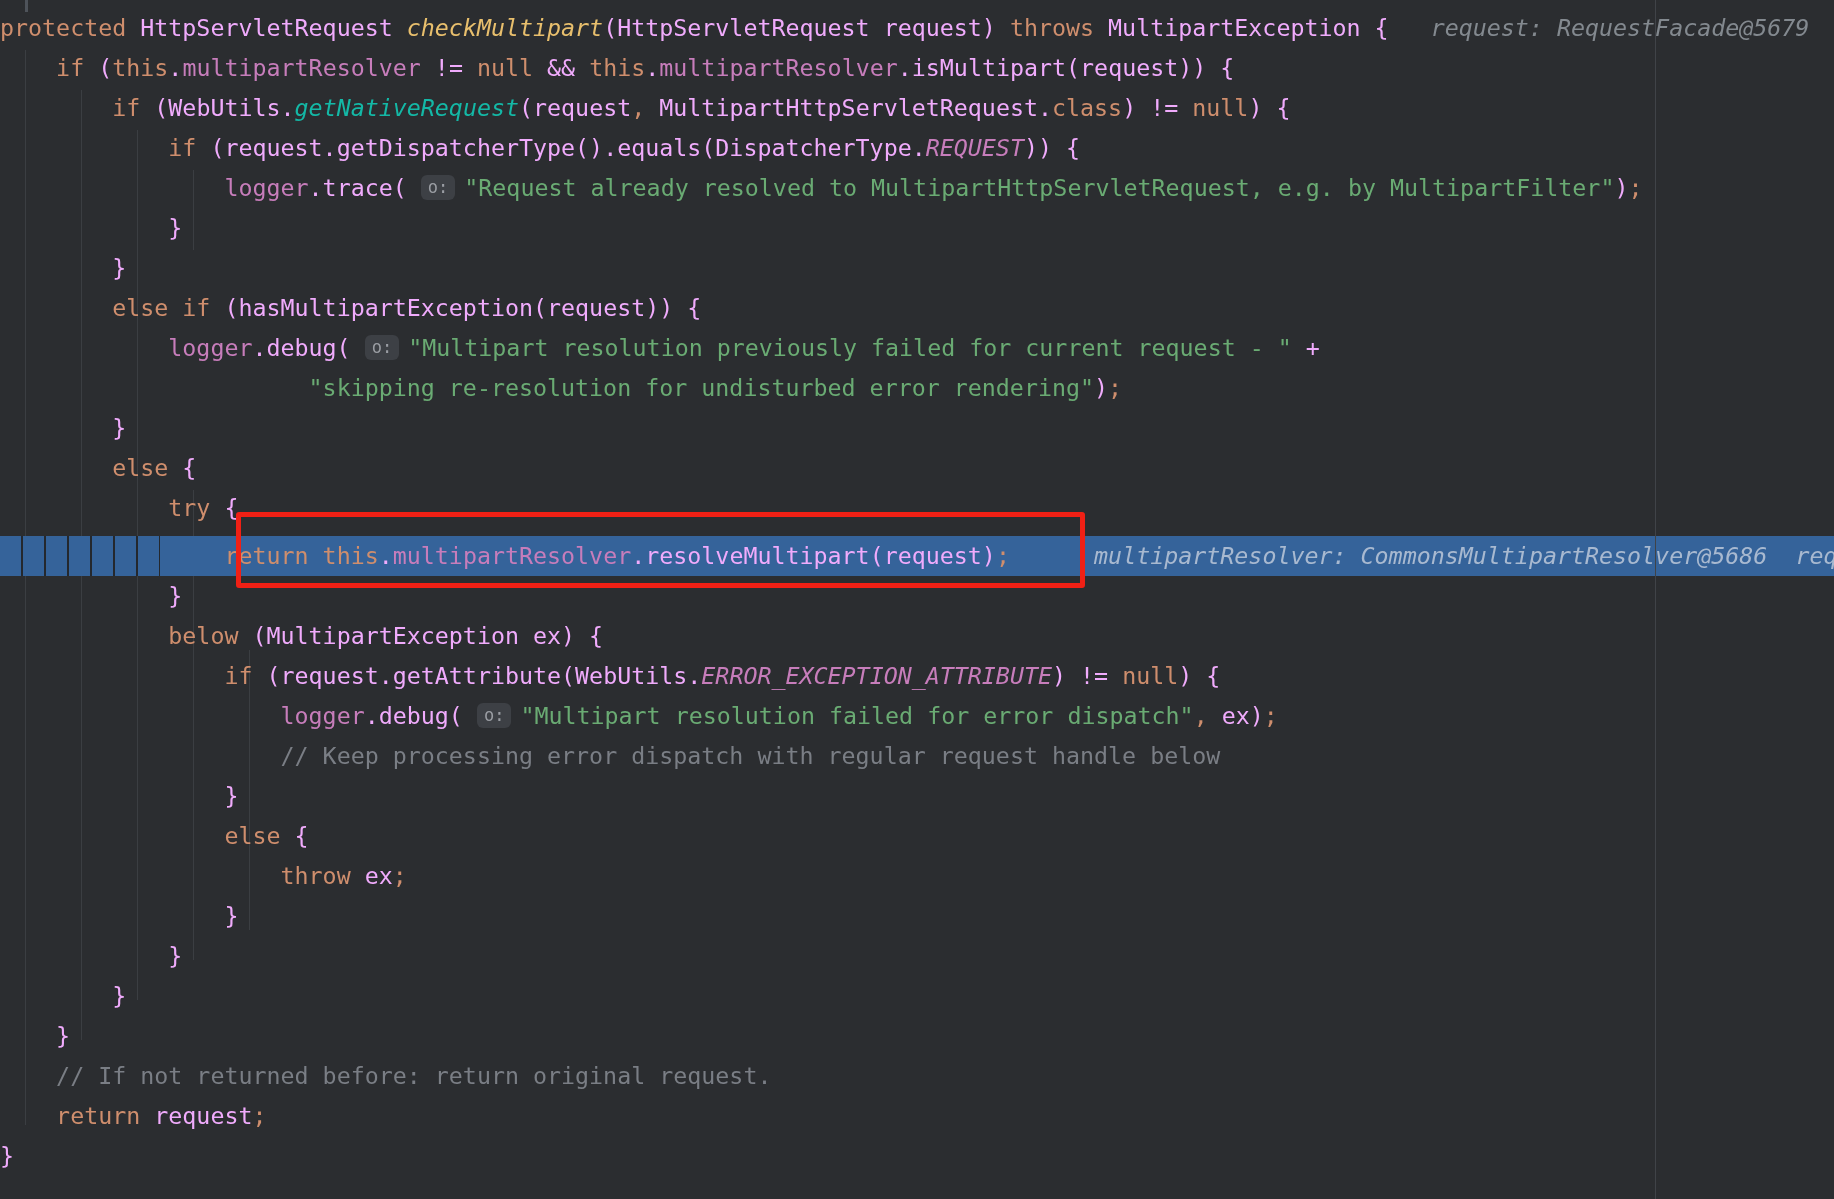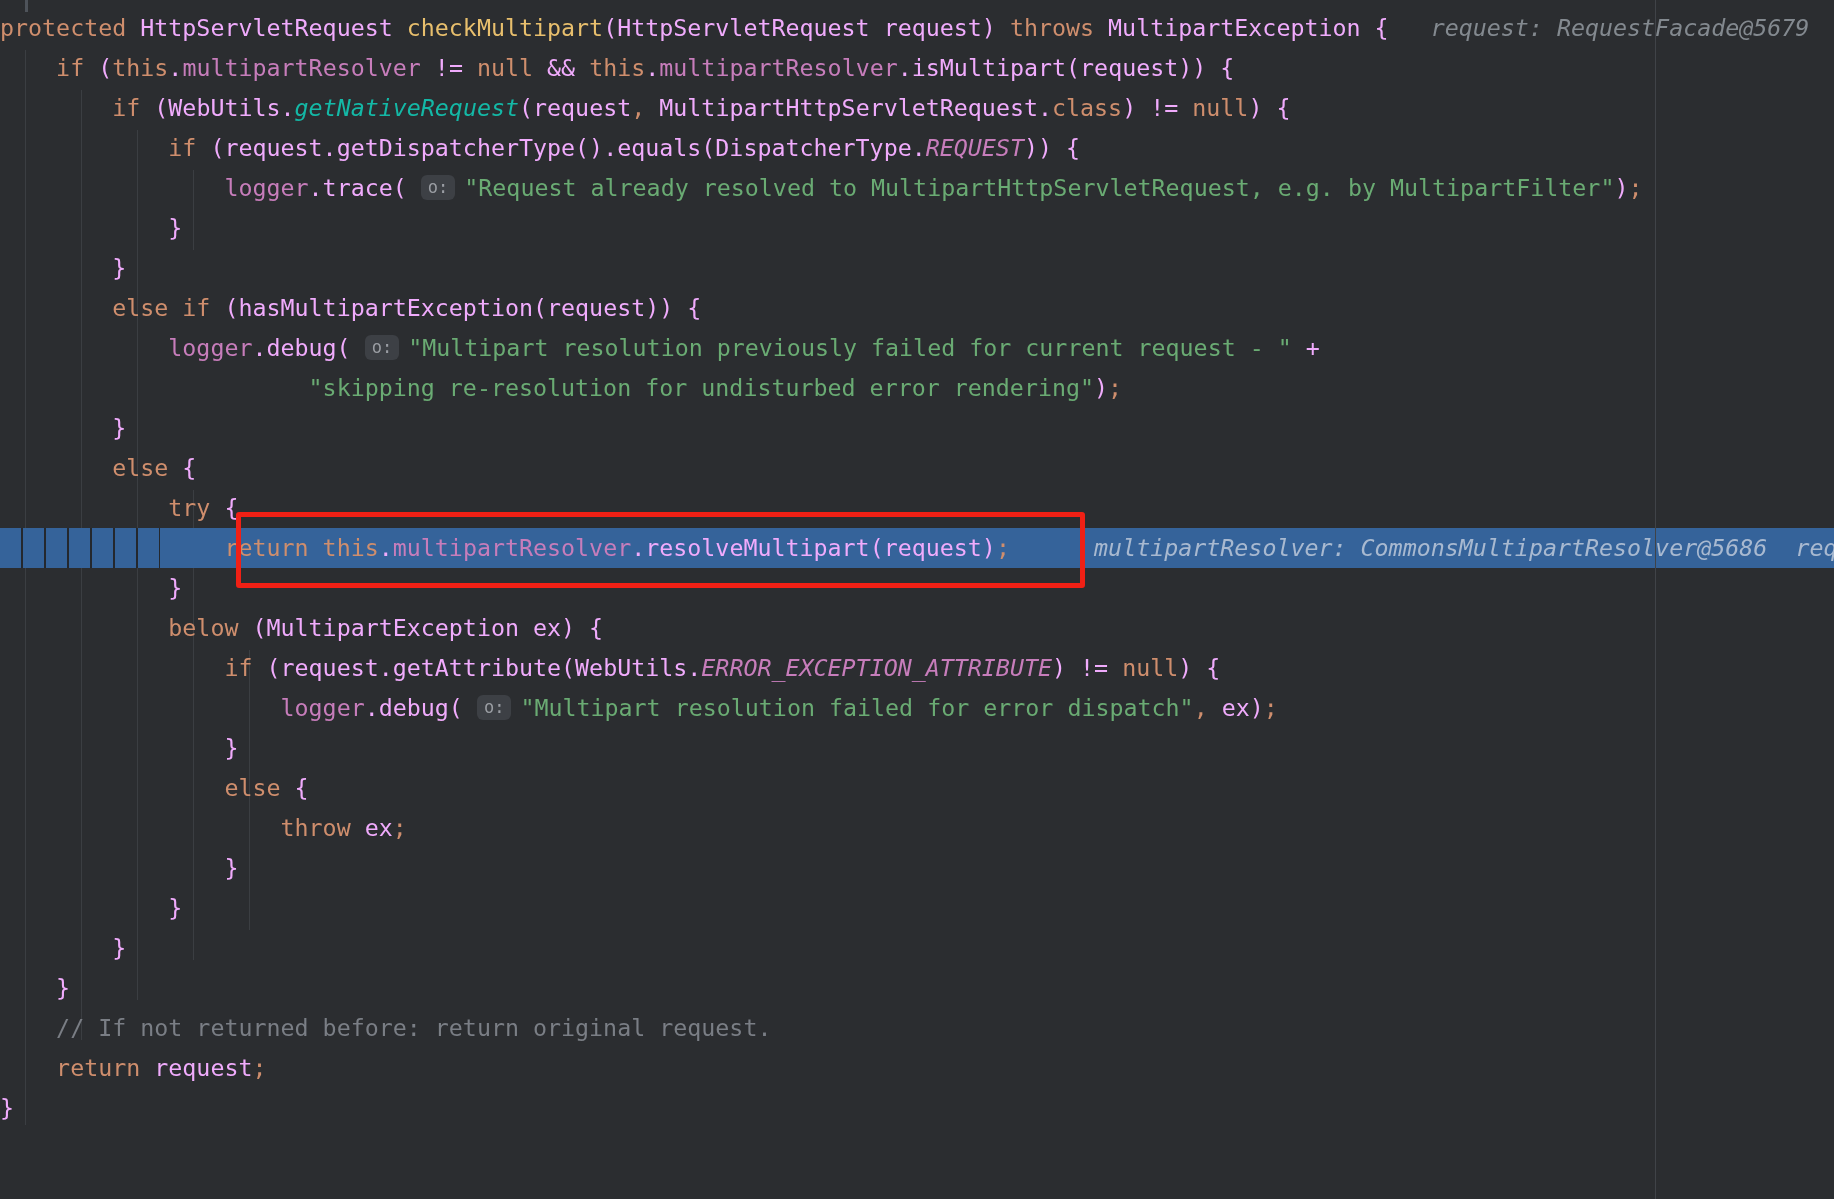--- a/index.html
+++ b/index.html
@@ -10,32 +10,32 @@
     color:#bcbec4;background:var(--bg,#2b2d30);
     padding-top:8px;box-sizing:border-box;
   }
   .row{position:relative;height:40px;white-space:pre;z-index:2;}
   .row span{vertical-align:top;}
   .k{color:var(--kw,#cf8e6d);text-align:center;}
   .p{color:#f0abfc;}
   .f{color:#c77dbb;}
   .c{color:#c77dbb;font-style:italic;}
   .sm{color:#14b8a6;font-style:italic;}
-  .y{color:#e8bf6d;}
+  .y{color:#e8bf6d;font-style:italic;}
   .s{color:#6aab73;}
   .cm{color:#7a7e85;}
   .o{color:#cf8e6d;}
   .h{color:#83898f;font-style:italic;margin-top:12px;}
   .hx{color:#a8b9d0;font-style:italic;}
   .b{
     display:inline-block;background:#3d4045;color:#9a9da3;
     font-size:17px;line-height:25px;height:25px;padding:0 7px;
     border-radius:6px;margin:7px 9px 0 0;vertical-align:top;font-style:normal;
   }
-  .exec{background:var(--execbg,#35639a);}
+  .exec{background:var(--execbg,#35639a);margin-top:8px;}
   .exec::before{
     content:'';position:absolute;left:0;top:0;bottom:0;width:160px;z-index:1;
     background:repeating-linear-gradient(to right,transparent 0 21px,#24282e 21px 23px);
   }
   .guide{position:absolute;width:1px;background:#3b3e42;z-index:1;}
   #margin-guide{position:absolute;left:1655px;top:0;bottom:0;width:1px;background:#404348;z-index:3;}
   #caret-stub{position:absolute;left:25px;top:0;width:3px;height:12px;background:#4e535a;z-index:2;}
   #redbox{
     position:absolute;left:236px;top:512px;width:849px;height:76px;
     border:5px solid var(--boxcolor,#f02015);border-radius:3px;box-sizing:border-box;z-index:5;
@@ -65,20 +65,21 @@
       <div class="row"><span>            </span><span class="f">logger</span><span class="p">.debug( </span><span class="b">o:</span><span class="s">"Multipart resolution previously failed for current request - "</span><span class="p"> +</span></div>
       <div class="row"><span>                      </span><span class="s">"skipping re-resolution for undisturbed error rendering"</span><span class="p">)</span><span class="o">;</span></div>
       <div class="row"><span>        </span><span class="p">}</span></div>
       <div class="row"><span>        </span><span class="k">else</span><span class="p"> {</span></div>
       <div class="row"><span>            </span><span class="k">try</span><span class="p"> {</span></div>
       <div class="row exec"><span>                </span><span class="k">return </span><span class="k">this</span><span class="p">.</span><span class="f">multipartResolver</span><span class="p">.resolveMultipart(request)</span><span class="o">;</span><span class="p">      </span><span class="hx">multipartResolver: CommonsMultipartResolver@5686</span><span class="p">  </span><span class="hx">req</span></div>
       <div class="row"><span>            </span><span class="p">}</span></div>
       <div class="row"><span>            </span><span class="k">below</span><span class="p"> (MultipartException ex) {</span></div>
       <div class="row"><span>                </span><span class="k">if</span><span class="p"> (request.getAttribute(WebUtils.</span><span class="c">ERROR_EXCEPTION_ATTRIBUTE</span><span class="p">) != </span><span class="k">null</span><span class="p">) {</span></div>
       <div class="row"><span>                    </span><span class="f">logger</span><span class="p">.debug( </span><span class="b">o:</span><span class="s">"Multipart resolution failed for error dispatch"</span><span class="o">,</span><span class="p"> ex)</span><span class="o">;</span></div>
+      <div class="row"><span>                    </span><span class="cm">// Keep processing error dispatch with regular request handle below</span></div>
       <div class="row"><span>                </span><span class="p">}</span></div>
       <div class="row"><span>                </span><span class="k">else</span><span class="p"> {</span></div>
       <div class="row"><span>                    </span><span class="k">throw</span><span class="p"> ex</span><span class="o">;</span></div>
       <div class="row"><span>                </span><span class="p">}</span></div>
       <div class="row"><span>            </span><span class="p">}</span></div>
       <div class="row"><span>        </span><span class="p">}</span></div>
       <div class="row"><span>    </span><span class="p">}</span></div>
       <div class="row"><span>    </span><span class="cm">// If not returned before: return original request.</span></div>
       <div class="row"><span>    </span><span class="k">return</span><span class="p"> request</span><span class="o">;</span></div>
       <div class="row"><span></span><span class="p">}</span></div>

